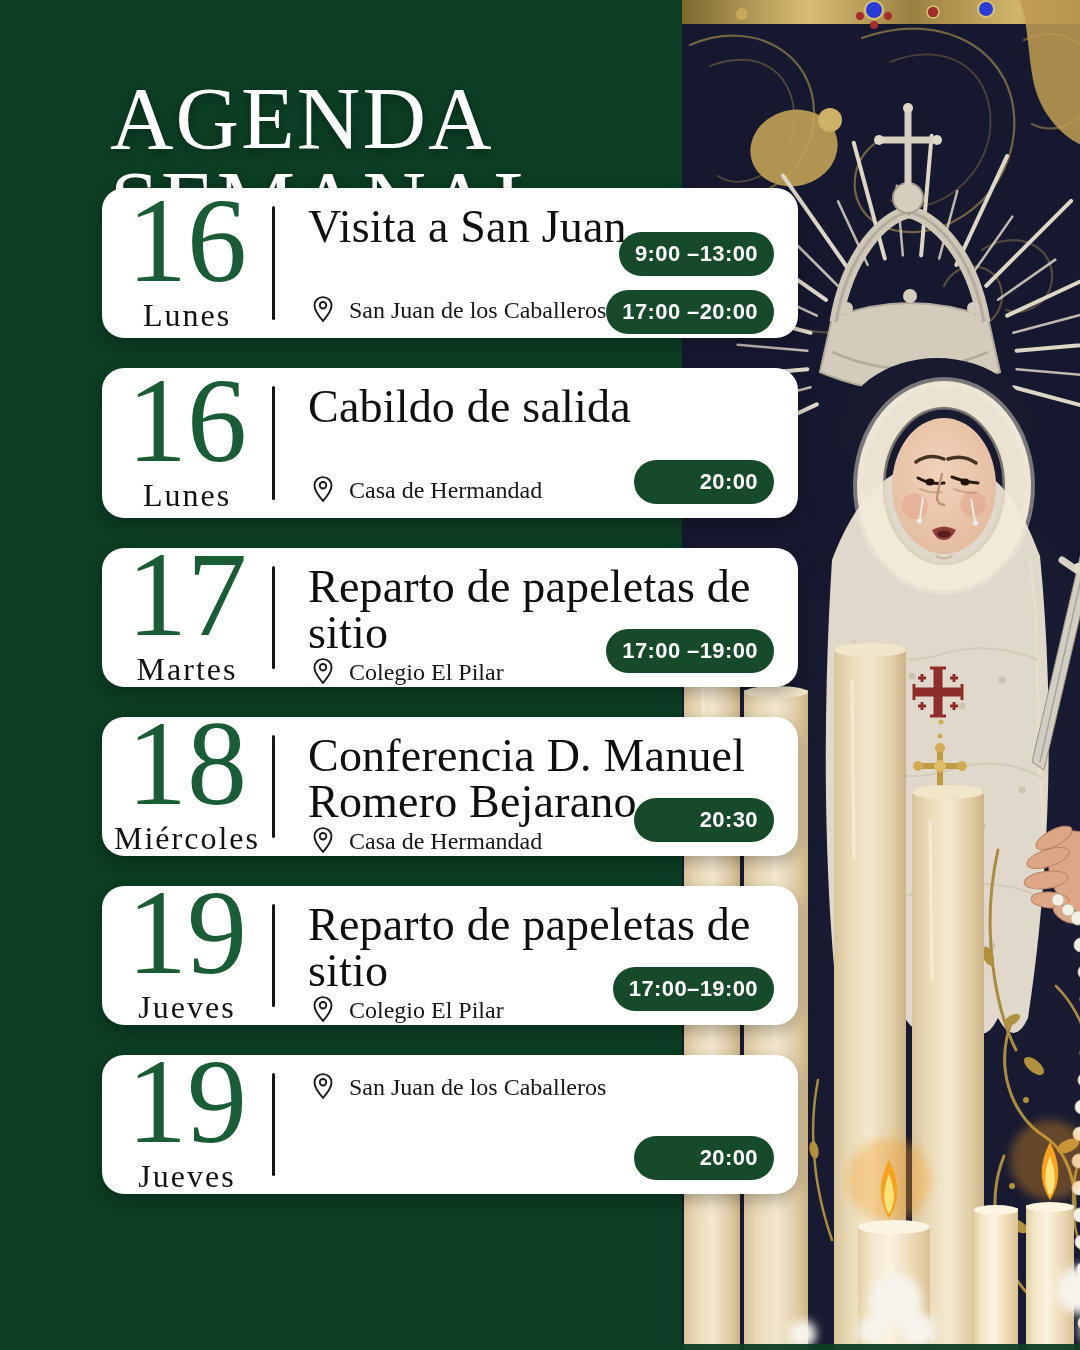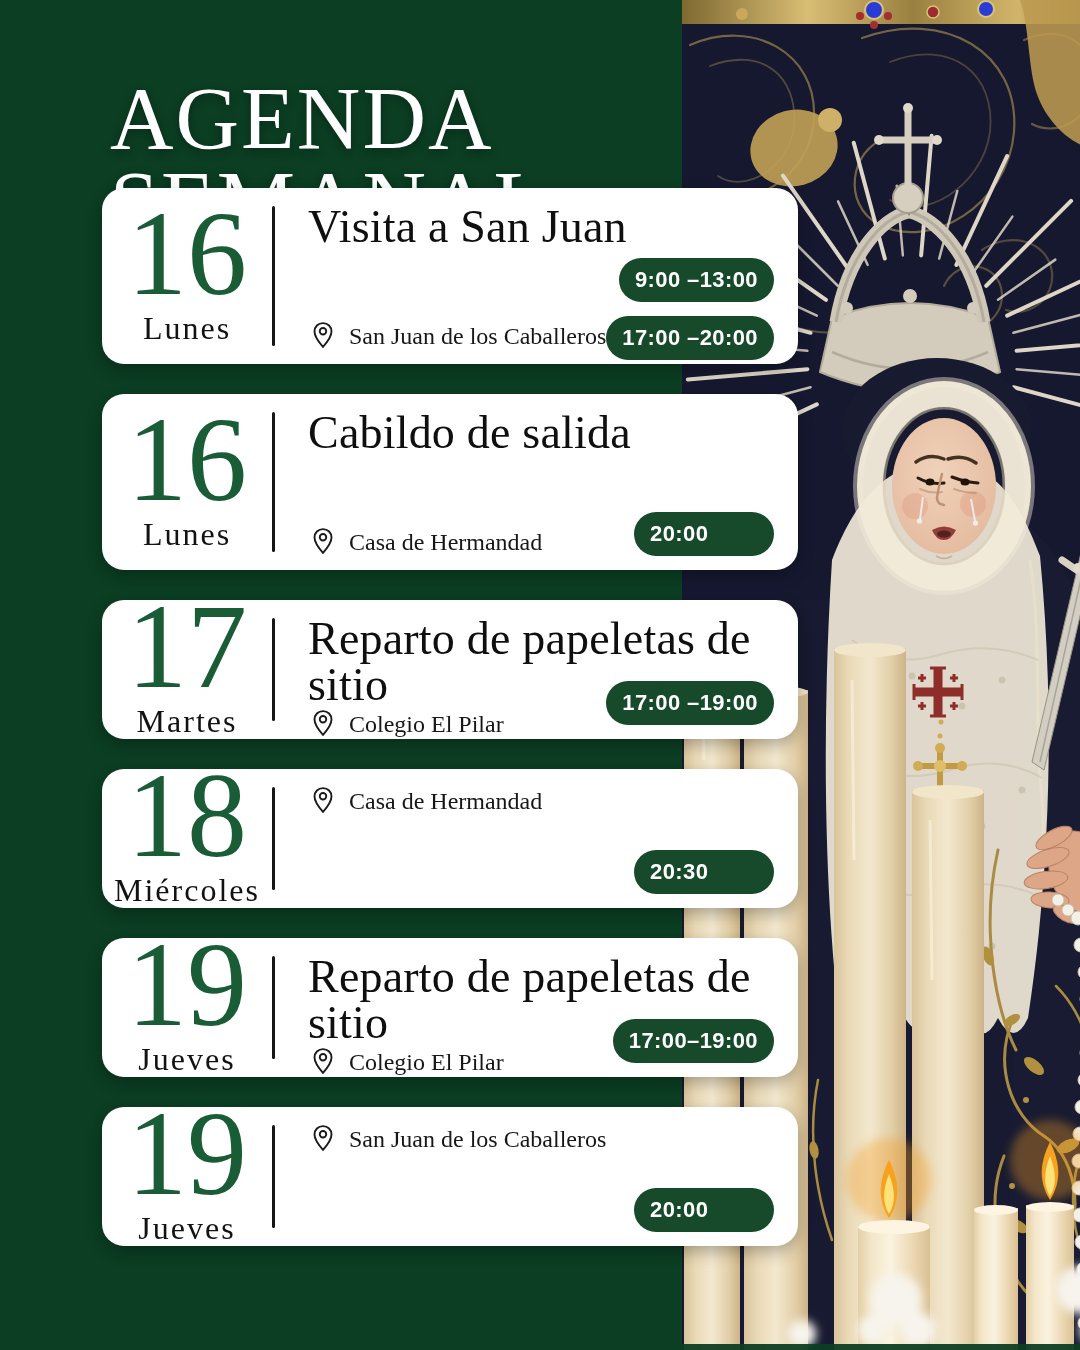--- a/index.html
+++ b/index.html
@@ -8,41 +8,41 @@
   .photo-panel{position:absolute;top:0;right:0;width:420px;height:1350px;z-index:0;}
   .photo-panel svg{display:block;width:420px;height:1350px;}
   .main-title{position:absolute;left:88px;top:18px;z-index:2;color:#ffffff;
               font-size:88px;line-height:.95;letter-spacing:2px;font-weight:400;
               text-shadow:0 3px 10px rgba(0,0,0,.35);}
   .cards{position:absolute;left:80px;top:188px;width:696px;z-index:3;
          display:flex;flex-direction:column;}
   .card{background:#ffffff;border-radius:22px;box-shadow:0 6px 16px rgba(0,0,0,.28);
         display:flex;align-items:stretch;box-sizing:border-box;
         padding:0 24px 0 0;margin-bottom:30px;}
-  .card.h150{height:176px}
+  .card.h150{height:150px}
   .card.h165{height:139px}
   .day-col{width:170px;min-width:170px;display:flex;flex-direction:column;
            align-items:center;justify-content:center;}
   .day-number{font-size:120px;line-height:.8;color:#195c36;}
   .day-name{font-size:32px;color:#121212;letter-spacing:2px;margin-top:8px;white-space:nowrap;}
   .v-divider{width:3px;background:#151515;border-radius:2px;align-self:stretch;margin:18px 0;}
   .card-content{flex:1;position:relative;display:flex;flex-direction:column;
                 justify-content:space-between;padding:16px 0 14px 33px;}
   .event-title{margin:0;font-weight:400;font-size:46px;line-height:1.0;
                color:#0f0f0f;letter-spacing:.2px;}
   .card-footer{display:flex;align-items:center;gap:12px;}
   .location{display:flex;align-items:flex-end;gap:11px;font-size:24px;color:#171717;white-space:nowrap;}
   .pin{width:30px;height:30px;flex:none;}
   .pin svg{display:block;width:30px;height:30px;}
   .pill-stack{position:absolute;right:0;bottom:14px;display:flex;flex-direction:column;
               gap:14px;align-items:flex-end;}
   .pill-stack.double{bottom:4px;}
   .time-pill{background:#17492b;color:#ffffff;font-family:"Liberation Sans",sans-serif;
              font-weight:700;font-size:22px;line-height:1;padding:11px 16px;border-radius:26px;
-             min-width:108px;text-align:left;white-space:nowrap;letter-spacing:.4px;}
+             min-width:108px;text-align:right;white-space:nowrap;letter-spacing:.4px;}
 </style>
 </head>
 <body>
 
 <div class="poster">
 
   <div class="photo-panel">
     <svg viewBox="0 0 420 1350">
       <defs>
         <linearGradient id="goldband" x1="0" y1="0" x2="1" y2="0">
@@ -451,20 +451,21 @@
       </div>
     </article>
 
     <article class="card h165">
       <div class="day-col">
         <div class="day-number">18</div>
         <div class="day-name">Miércoles</div>
       </div>
       <div class="v-divider"></div>
       <div class="card-content">
+        <h2 class="event-title">Conferencia D. Manuel Romero Bejarano</h2>
         <div class="card-footer">
           <div class="location">
             <span class="pin">
               <svg viewBox="0 0 24 24" fill="none" stroke="#1a1a1a" stroke-width="1.5">
                 <path d="M12 2.5 C8.1 2.5 5.2 5.4 5.2 9.2 c0 4.6 6.8 12.3 6.8 12.3 s6.8 -7.7 6.8 -12.3 c0 -3.8 -2.9 -6.7 -6.8 -6.7 Z"></path>
                 <circle cx="12" cy="9" r="2.6"></circle>
               </svg>
             </span>
             <span>Casa de Hermandad</span>
           </div>

